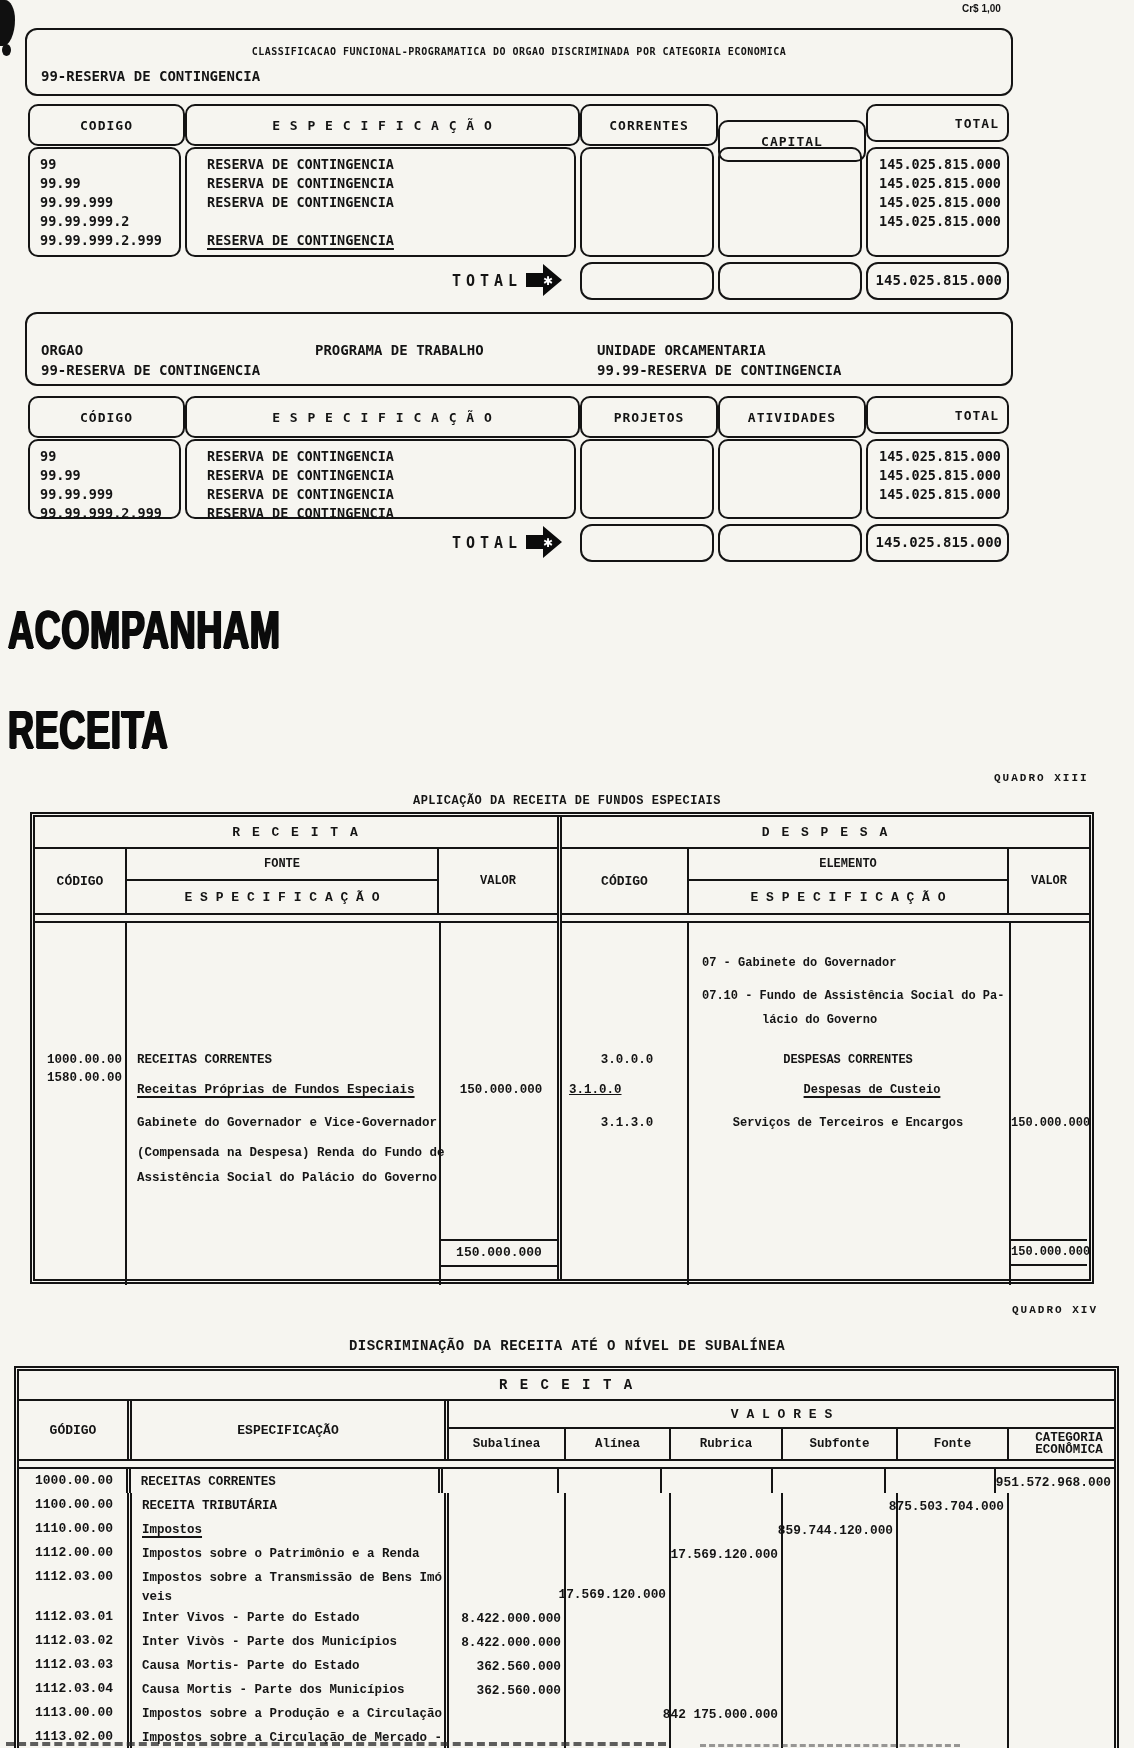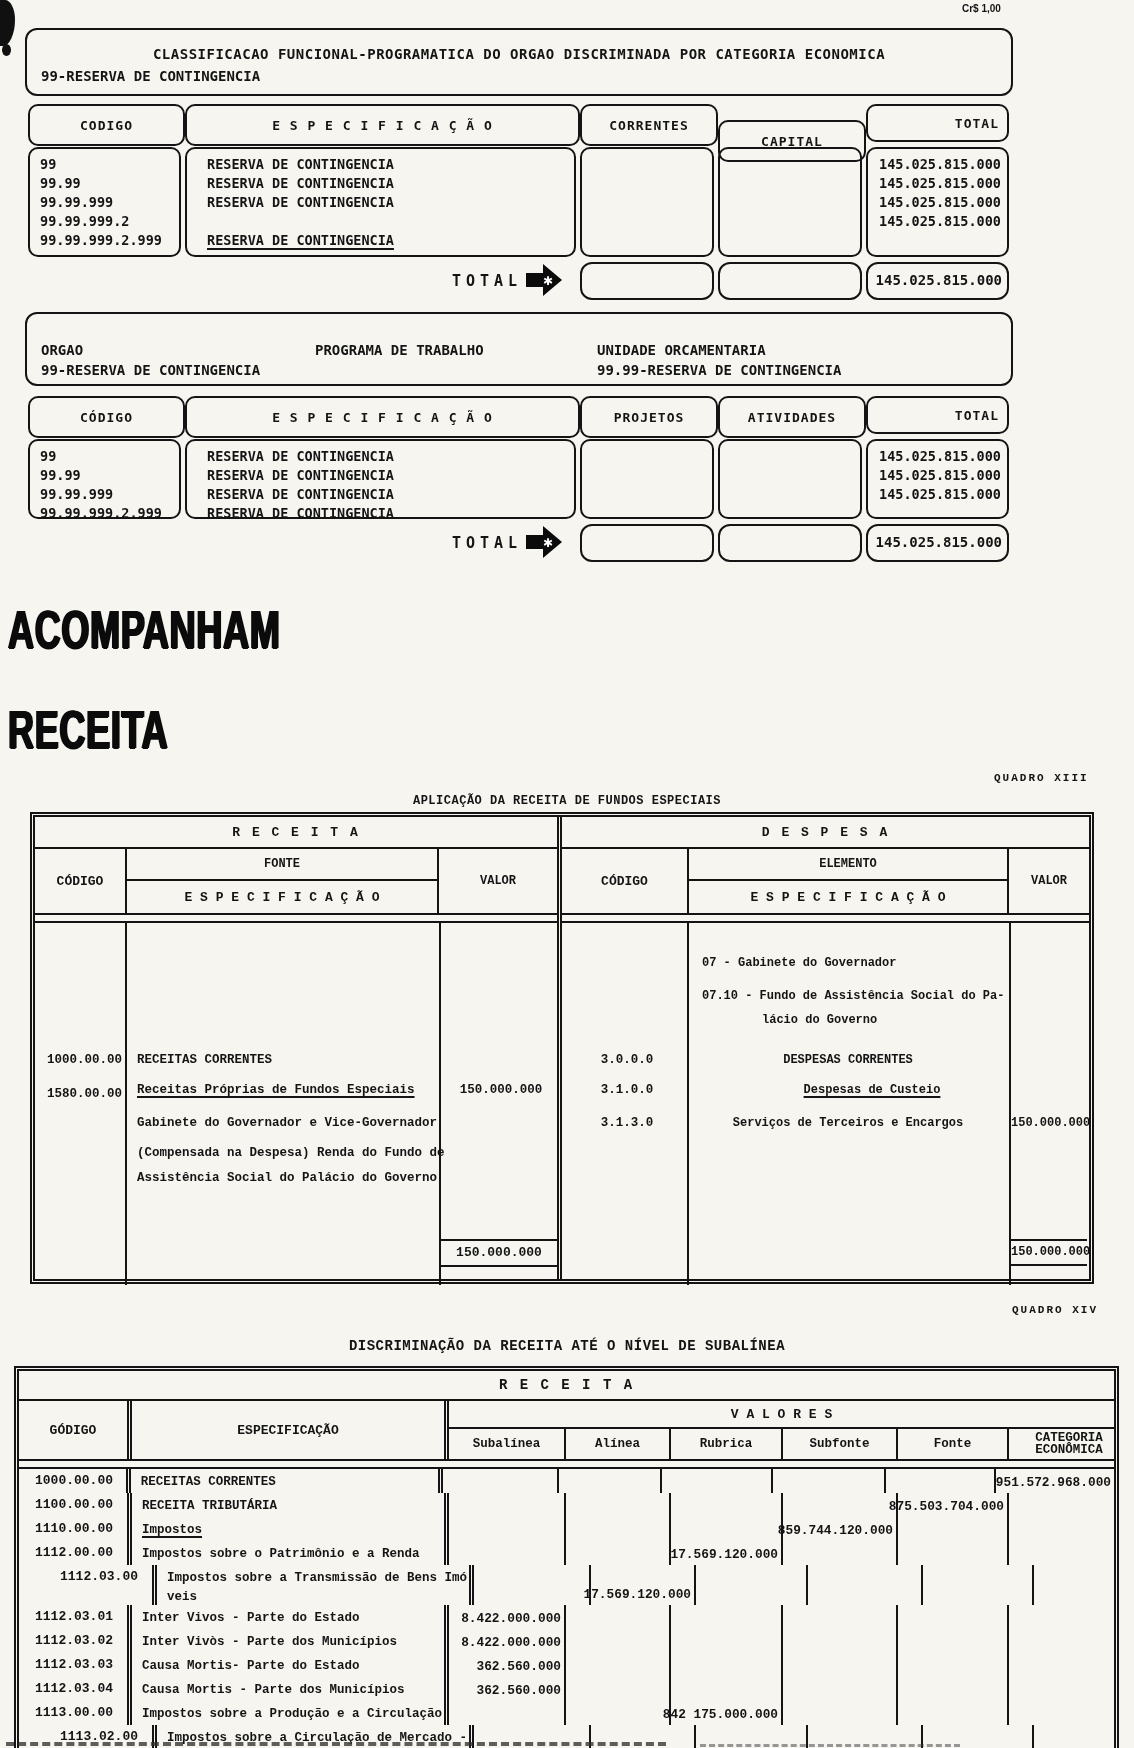--- a/index.html
+++ b/index.html
@@ -16,21 +16,21 @@
   
   .smudge { position:absolute; left:0; top:0; width:15px; height:46px; background:#101010;
             border-radius:0 70% 85% 0 / 0 45% 60% 0; }
   .smudge2 { position:absolute; left:2px; top:44px; width:9px; height:12px; background:#101010; border-radius:50%; }
   .currency { position:absolute; left:962px; top:3px; font-size:10px; font-weight:bold;
               font-family:"Liberation Sans",sans-serif; }
 
   
   .rbox { position:absolute; border:2.5px solid #141414; border-radius:12px; background:transparent; }
   .hdr-box-title { position:absolute; left:0; right:0; top:16px; text-align:center;
-                   font-size:14px; font-weight:bold; letter-spacing:.5px; }
+                   font-size:10px; font-weight:bold; letter-spacing:.5px; }
   .hdr-box-sub { position:absolute; left:14px; top:38px; font-size:14px; font-weight:bold; }
 
   
   .colhead { position:absolute; border:2.5px solid #141414; border-radius:10px;
              display:flex; align-items:center; justify-content:center;
              font-size:13px; font-weight:bold; letter-spacing:1px; }
   .colbody { position:absolute; border:2.5px solid #141414; border-radius:10px;
              font-size:13.5px; font-weight:bold; line-height:19px; padding-top:6px; box-sizing:border-box; }
   .colbody .ln { height:19px; white-space:nowrap; }
   .cod-ln { padding-left:10px; }
@@ -97,21 +97,21 @@
   .q14-body { }
   .q14r { display:flex; box-sizing:border-box; }
   .q14r > div { box-sizing:border-box; }
   .q14r .rcod { width:113px; border-right:5px double #141414; padding:4px 0 0 16px; font-size:13px; white-space:nowrap; }
   .q14r .resp { width:317px; border-right:5px double #141414; padding:4px 0 0 10px; font-size:12.5px;
                 line-height:19px; white-space:pre-line; }
   .q14r .rv { border-right:2px solid #141414; display:flex; align-items:flex-end; justify-content:flex-end;
               padding:0 3px 3px 0; font-size:12.8px; white-space:nowrap; }
   .q14r .w1 { width:117px; } .q14r .w2 { width:105px; } .q14r .w3 { width:112px; }
   .q14r .w4 { width:115px; } .q14r .w5 { width:111px; } .q14r .w6 { flex:1; border-right:none; }
-  .rh24 { height:24px; } .rh40 { height:40px;padding-left:25px; }
+  .rh24 { height:24px; } .rh40 { height:40px; }
 
   .scan-dash { position:absolute; left:6px; top:1742px; width:660px; border-top:4px dashed #2b2b2b; opacity:.75; }
   .scan-dash2 { position:absolute; left:700px; top:1744px; width:260px; border-top:3px dashed #3a3a3a; opacity:.5; }
 </style>
 </head>
 <body>
 
 <div class="page">
 
   <div class="smudge"></div>
@@ -231,21 +231,21 @@
           <div class="bot">E S P E C I F I C A Ç Ã O</div>
         </div>
         <div class="sval" style="width:118px;">VALOR</div>
       </div>
       <div class="dbl"></div>
       <div class="q13-body">
         <div class="vline" style="left:90px;"></div>
         <div class="vline" style="left:404px;"></div>
         <div class="q13-row" style="left:12px; top:130px; width:72px; text-align:right;">1000.00.00</div>
         <div class="q13-row" style="left:102px; top:130px;">RECEITAS CORRENTES</div>
-        <div class="q13-row" style="left:12px; top:164px; width:72px; ">1580.00.00</div>
+        <div class="q13-row" style="left:12px; top:148px; width:72px; ">1580.00.00</div>
         <div class="q13-row ul" style="left:102px; top:160px;">Receitas Próprias de Fundos Especiais</div>
         <div class="q13-row" style="left:412px; top:160px; width:108px; text-align:center;">150.000.000</div>
         <div class="q13-row" style="left:102px; top:193px;">Gabinete do Governador e Vice-Governador</div>
         <div class="q13-row" style="left:102px; top:223px;">(Compensada na Despesa) Renda do Fundo  de</div>
         <div class="q13-row" style="left:102px; top:248px;">Assistência Social do Palácio do Governo</div>
         <div class="q13-total" style="left:406px; top:316px; width:116px;">150.000.000</div>
       </div>
     </div>
 
     <div class="q13-half" style="left:527px; right:0;">
@@ -260,21 +260,21 @@
       </div>
       <div class="dbl"></div>
       <div class="q13-body">
         <div class="vline" style="left:125px;"></div>
         <div class="vline" style="left:447px;"></div>
         <div class="q13-row" style="left:140px; top:33px; font-size:12px;">07 - Gabinete do Governador</div>
         <div class="q13-row" style="left:140px; top:66px; font-size:12px;">07.10 - Fundo de Assistência Social do Pa-</div>
         <div class="q13-row" style="left:200px; top:90px; font-size:12px;">lácio do Governo</div>
         <div class="q13-row" style="left:20px; top:130px; width:90px; text-align:center;">3.0.0.0</div>
         <div class="q13-row" style="left:127px; top:130px; width:318px; text-align:center; font-size:12px;">DESPESAS CORRENTES</div>
-        <div class="q13-row" style="left:20px; top:160px; width:90px; text-align:center;">3.1.0.0</div>
+        <div class="q13-row" style="left:7px; top:160px; width:90px; text-align:left;text-decoration:underline;">3.1.0.0</div>
         <div class="q13-row ul" style="left:127px; top:160px; width:318px; text-align:center; font-size:12px;padding-left:24px;">Despesas de Custeio</div>
         <div class="q13-row" style="left:20px; top:193px; width:90px; text-align:center;">3.1.3.0</div>
         <div class="q13-row" style="left:127px; top:193px; width:318px; text-align:center; font-size:12px;">Serviços de Terceiros e Encargos</div>
         <div class="q13-row" style="left:449px; top:193px; width:74px; text-align:center; font-size:12px;">150.000.000</div>
         <div class="q13-total" style="left:449px; top:316px; width:76px; font-size:12px;">150.000.000</div>
       </div>
     </div>
   </div>
 
   <div class="quadro-label" style="left:1012px; top:1304px;">QUADRO XIV</div>

